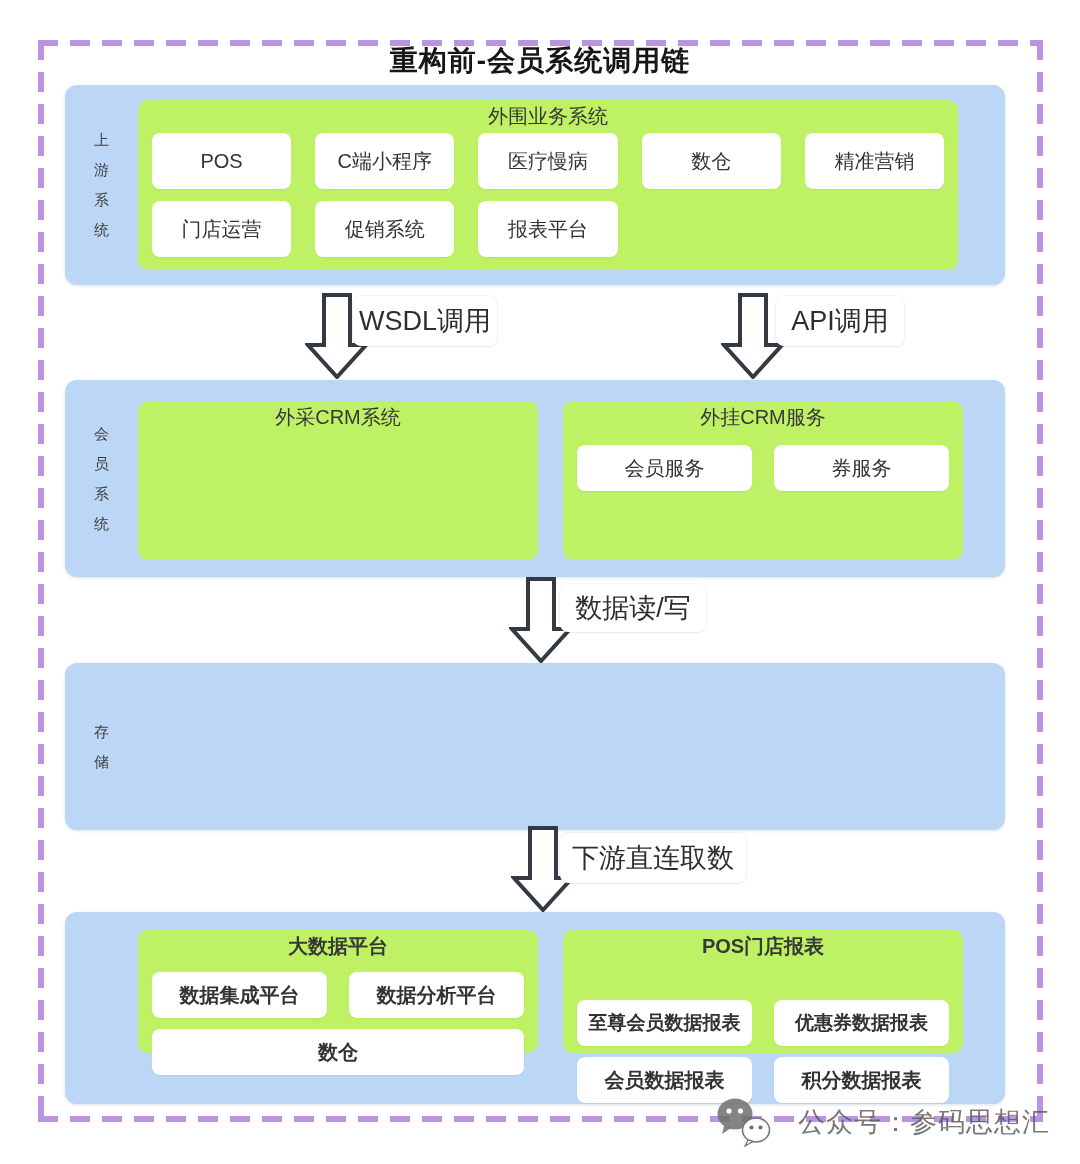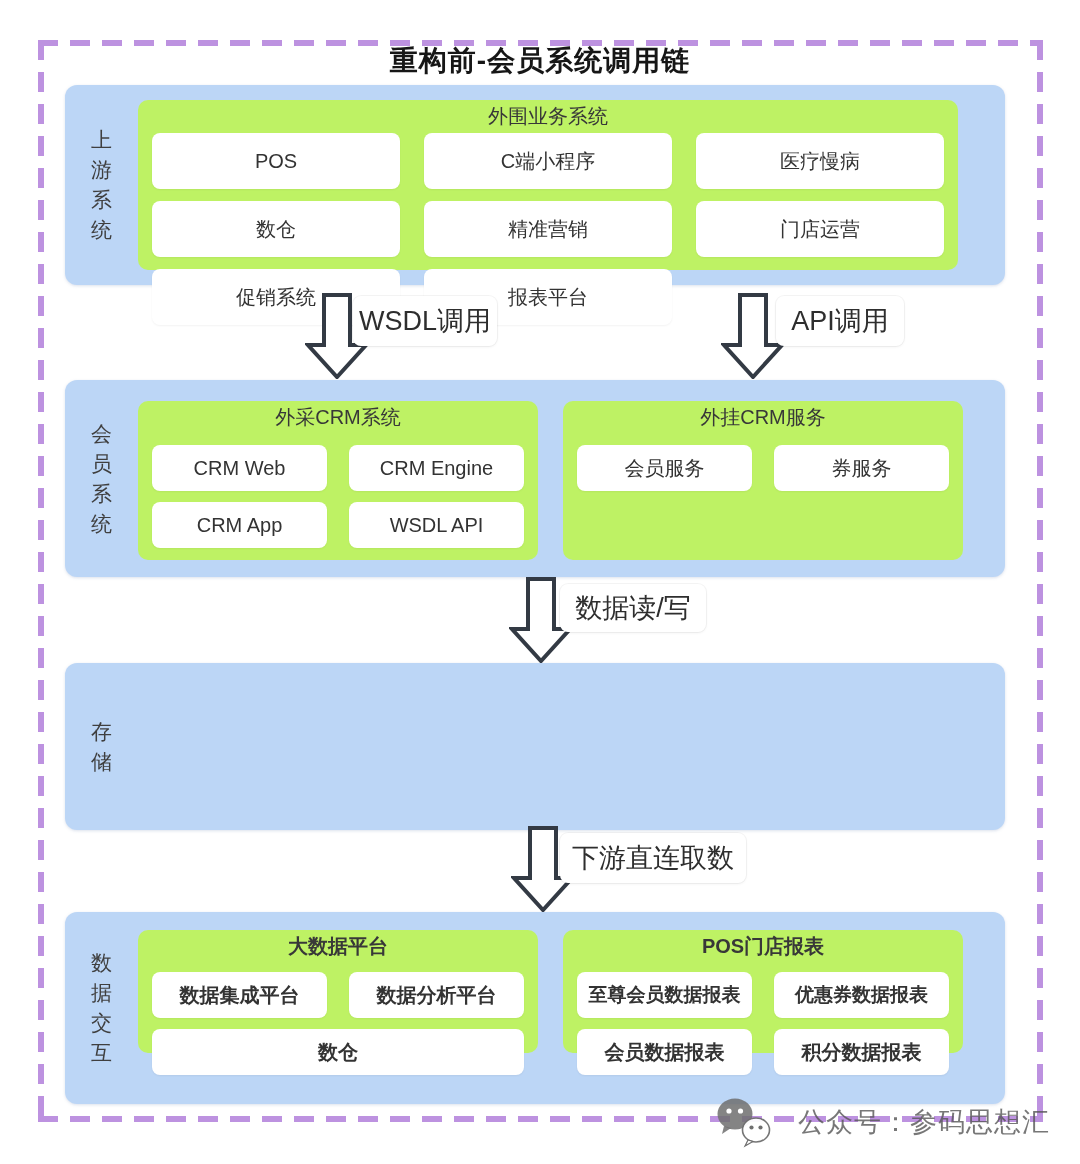--- a/index.html
+++ b/index.html
@@ -29,57 +29,57 @@
   }
   .s1{top:85px;height:200px;}
   .s2{top:380px;height:197px;}
   .s3{top:663px;height:167px;}
   .s4{top:912px;height:192px;}
   .section-label{
     position:absolute;left:0;top:0;bottom:0;width:73px;
     display:flex;align-items:center;justify-content:center;
   }
   .section-label span{
-    display:block;width:1.15em;font-size:21px;line-height:30px;color:#3f3f3f;
+    display:block;width:1.15em;font-size:15px;line-height:30px;color:#3f3f3f;
     text-align:center;word-break:break-all;
   }
   .inner{
     position:absolute;background:#bef264;border-radius:10px;
   }
   .inner-title{
     padding-top:5px;text-align:center;font-size:20px;color:#383838;line-height:23px;
   }
   .grid{
     display:grid;margin:0 14px;column-gap:24px;row-gap:12px;
   }
   .wbox{
     background:#ffffff;border-radius:8px;display:flex;align-items:center;justify-content:center;
     font-size:20px;color:#333;text-align:center;box-shadow:0 1px 2px rgba(0,0,0,.05);
   }
   
   .s1 .inner{left:73px;top:15px;width:820px;height:170px;}
-  .s1 .grid{grid-template-columns:repeat(3,1fr);margin-top:5px;}
+  .s1 .grid{grid-template-columns:repeat(5,1fr);margin-top:5px;}
   .s1 .wbox{height:56px;}
   
   .s2 .inner,.s4 .inner{width:400px;height:159px;top:21px;}
   .inner.pos-left{left:73px;}
   .inner.pos-right{left:498px;}
   .s2 .grid,.s4 .grid{grid-template-columns:repeat(2,1fr);column-gap:22px;row-gap:11px;margin-top:16px;}
   .s2 .wbox,.s4 .wbox{height:46px;}
   
   .cylinder{position:absolute;left:392px;top:30px;width:173px;height:105px;}
   .cylinder .db-label{
     position:absolute;left:0;top:58px;width:100%;text-align:center;
     font-size:23px;color:#3a3a3a;
   }
   
   .s4 .inner{top:18px;height:123px;font-weight:bold;}
   .s4 .grid{margin-top:14px;}
   .wbox.full{grid-column:1 / -1;}
-  .wbox.twoline{font-size:19px;line-height:22px;padding:0 6px;}
+  .wbox.twoline{font-size:19px;line-height:22px;padding:0 6px;margin-top:28px;}
   
   .arrow{position:absolute;width:64px;height:86px;}
   .a1{left:305px;top:293px;}
   .a2{left:721px;top:293px;}
   .a3{left:509px;top:577px;}
   .a4{left:511px;top:826px;}
   .flow-label{
     position:absolute;background:#fff;border-radius:8px;display:flex;align-items:center;justify-content:center;
     font-size:27px;color:#2e2e2e;box-shadow:0 0 0 1px rgba(0,0,0,.04),0 1px 3px rgba(0,0,0,.06);
   }
@@ -129,26 +129,20 @@
   <path d="M19 2 H45 V52 H61 L32 84 L3 52 H19 Z" fill="#ffffff" stroke="#333a44" stroke-width="4" stroke-linejoin="miter"></path>
 </svg>
 <div class="flow-label l2">API调用</div>
 
 <div class="section s2">
   <div class="section-label">
     <span>会员系统</span>
   </div>
   <div class="inner pos-left">
     <div class="inner-title">外采CRM系统</div>
-    <div class="grid">
-      <div class="wbox">CRM Web</div>
-      <div class="wbox">CRM Engine</div>
-      <div class="wbox">CRM App</div>
-      <div class="wbox">WSDL API</div>
-    </div>
   </div>
   <div class="inner pos-right">
     <div class="inner-title">外挂CRM服务</div>
     <div class="grid">
       <div class="wbox">会员服务</div>
       <div class="wbox">券服务</div>
     </div>
   </div>
 </div>
 
@@ -162,23 +156,20 @@
     <span>存储</span>
   </div>
 </div>
 
 <svg class="arrow a4" viewBox="0 0 64 86" preserveAspectRatio="none">
   <path d="M19 2 H45 V52 H61 L32 84 L3 52 H19 Z" fill="#ffffff" stroke="#333a44" stroke-width="4" stroke-linejoin="miter"></path>
 </svg>
 <div class="flow-label l4">下游直连取数</div>
 
 <div class="section s4">
-  <div class="section-label">
-    <span>数据交互</span>
-  </div>
   <div class="inner pos-left">
     <div class="inner-title">大数据平台</div>
     <div class="grid">
       <div class="wbox">数据集成平台</div>
       <div class="wbox">数据分析平台</div>
       <div class="wbox full">数仓</div>
     </div>
   </div>
   <div class="inner pos-right">
     <div class="inner-title">POS门店报表</div>

